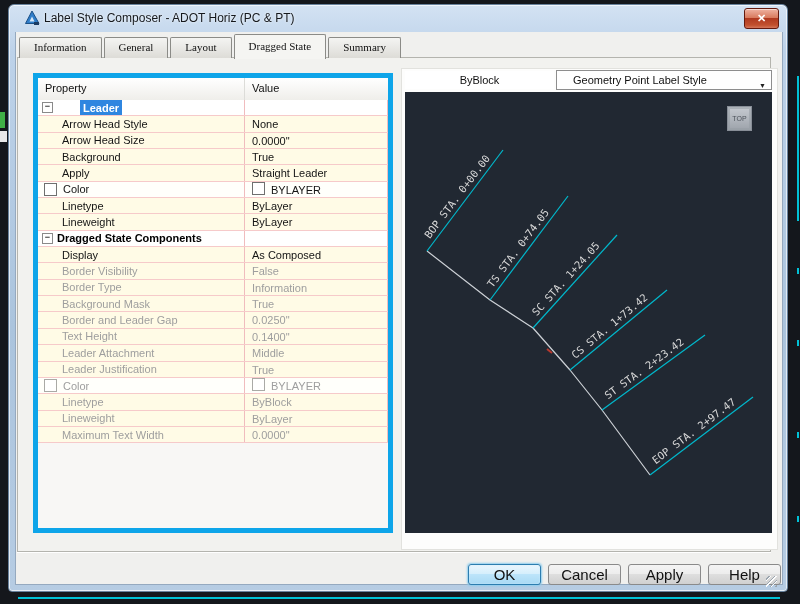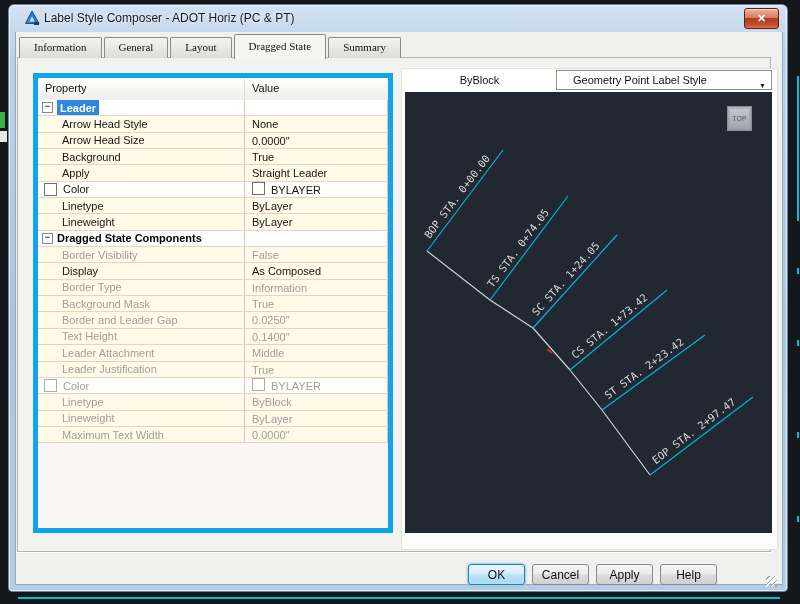--- a/index.html
+++ b/index.html
@@ -44,42 +44,42 @@
     background:#fffbe6;border-bottom:1px solid #f6caca;box-sizing:border-box;}
   .prow.white{background:#fffffb;}
   .prow.group{background:#ffffff;}
   .pc1{width:207px;border-right:1px solid #f0bcbe;box-sizing:border-box;
     padding-left:24px;white-space:nowrap;overflow:hidden;display:flex;align-items:center;}
   .pc2{flex:1;padding-left:7px;border-right:1px solid #f0bcbe;box-sizing:border-box;
     white-space:nowrap;overflow:hidden;display:flex;align-items:flex-start;}
   .prow.group .pc1{padding-left:4px;font-weight:bold;}
   .expand{display:inline-block;width:9px;height:9px;border:1px solid #8a8a8a;background:#fff;
     margin-right:4px;font-size:9px;line-height:7px;text-align:center;color:#333;flex:0 0 auto;}
-  .sel-label{background:#2f86e0;color:#fff;padding:0 3px;}
+  .sel-label{background:#2f86e0;color:#fff;padding:0 3px;margin-left:23px;}
   .swatch{display:inline-block;width:11px;height:11px;background:#fff;border:1px solid #6f6f6f;
     margin-right:6px;flex:0 0 auto;}
   .prow .inactive{color:#9e9e9e;}
   .prow .active{color:#141414;}
   .prow.coloritem .pc1{padding-left:6px;}
   .prow .inact-swatch{border-color:#aaaaa6;}
   
   .pv-under{left:401px;top:68px;width:375px;height:480px;background:#fdfdfc;border:1px solid #e2e2de;}
   .pv-label{left:405px;top:71px;width:149px;height:18px;background:#fff;
     font-size:11px;color:#111;text-align:center;line-height:18px;}
   .combo{left:556px;top:70px;width:216px;height:20px;background:#fff;border:1px solid #8e8e8e;
     font-size:11px;color:#111;line-height:18px;padding-left:16px;box-sizing:border-box;cursor:pointer;}
   .combo-arrow{position:absolute;right:5px;top:6px;font-size:7px;color:#222;}
   .canvas{left:405px;top:92px;width:367px;height:441px;background:#212832;}
   .viewcube{left:727px;top:106px;width:25px;height:25px;box-sizing:border-box;
     border:1px solid #888e97;background:linear-gradient(180deg,#c6cad0,#9da3ab);
     box-shadow:inset 0 0 0 2px rgba(150,156,164,.55);
     font-size:7px;color:#4c525a;text-align:center;line-height:24px;cursor:pointer;}
   
   .btnrow{left:468px;top:564px;display:flex;gap:7px;}
-  .btn{width:57px;height:21px;font-size:12px;color:#111;text-align:center;line-height:20px;
+  .btn{width:73px;height:21px;font-size:15px;color:#111;text-align:center;line-height:20px;
     background:linear-gradient(180deg,#f4f4f4 0%,#ededed 45%,#dedede 50%,#d0d0d0 100%);
     border:1px solid #8a8a8a;border-radius:3px;box-sizing:border-box;cursor:pointer;}
   .btn.default{background:linear-gradient(180deg,#ebf6fd 0%,#d6effc 45%,#bce4fa 50%,#a9daf4 100%);
     border:1px solid #2d7daf;box-shadow:0 0 2px 1px #8ecdee, inset 0 0 2px #cdeafa;}
   .grip{left:766px;top:576px;width:11px;height:11px;
     background:repeating-linear-gradient(135deg,transparent 0 2px,#9aa4ae 2px 3px,#fdfdfd 3px 4px);}
   text{font-family:"DejaVu Sans Mono",monospace;}
 </style>
 </head>
 <body>
@@ -193,32 +193,32 @@
         <div class="pc1">
           <span class="expand">−</span>
           <span>Dragged State Components</span>
         </div>
         <div class="pc2">
           <span class="active"></span>
         </div>
       </div>
       <div class="prow">
         <div class="pc1">
+          <span class="active">Display</span>
+        </div>
+        <div class="pc2">
+          <span class="active">As Composed</span>
+        </div>
+      </div>
+      <div class="prow">
+        <div class="pc1">
           <span class="inactive">Border Visibility</span>
         </div>
         <div class="pc2">
           <span class="inactive">False</span>
-        </div>
-      </div>
-      <div class="prow">
-        <div class="pc1">
-          <span class="active">Display</span>
-        </div>
-        <div class="pc2">
-          <span class="active">As Composed</span>
         </div>
       </div>
       <div class="prow">
         <div class="pc1">
           <span class="inactive">Border Type</span>
         </div>
         <div class="pc2">
           <span class="inactive">Information</span>
         </div>
       </div>

